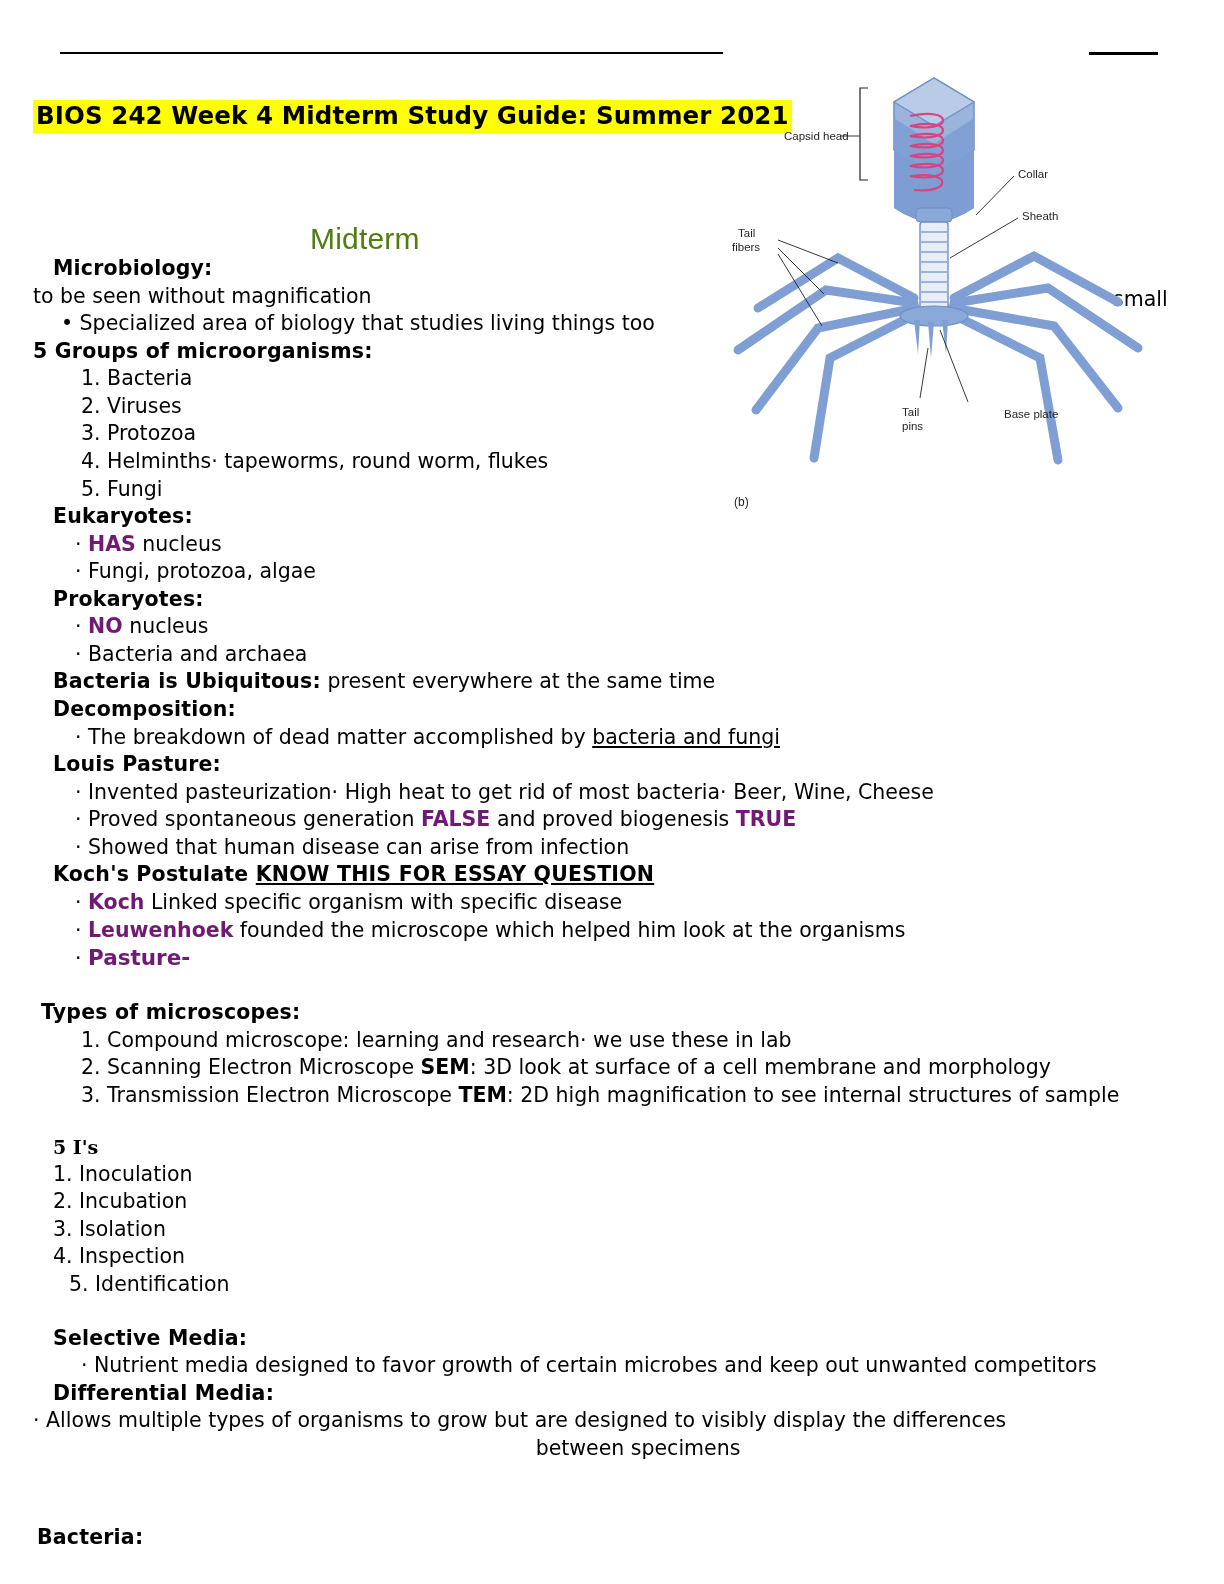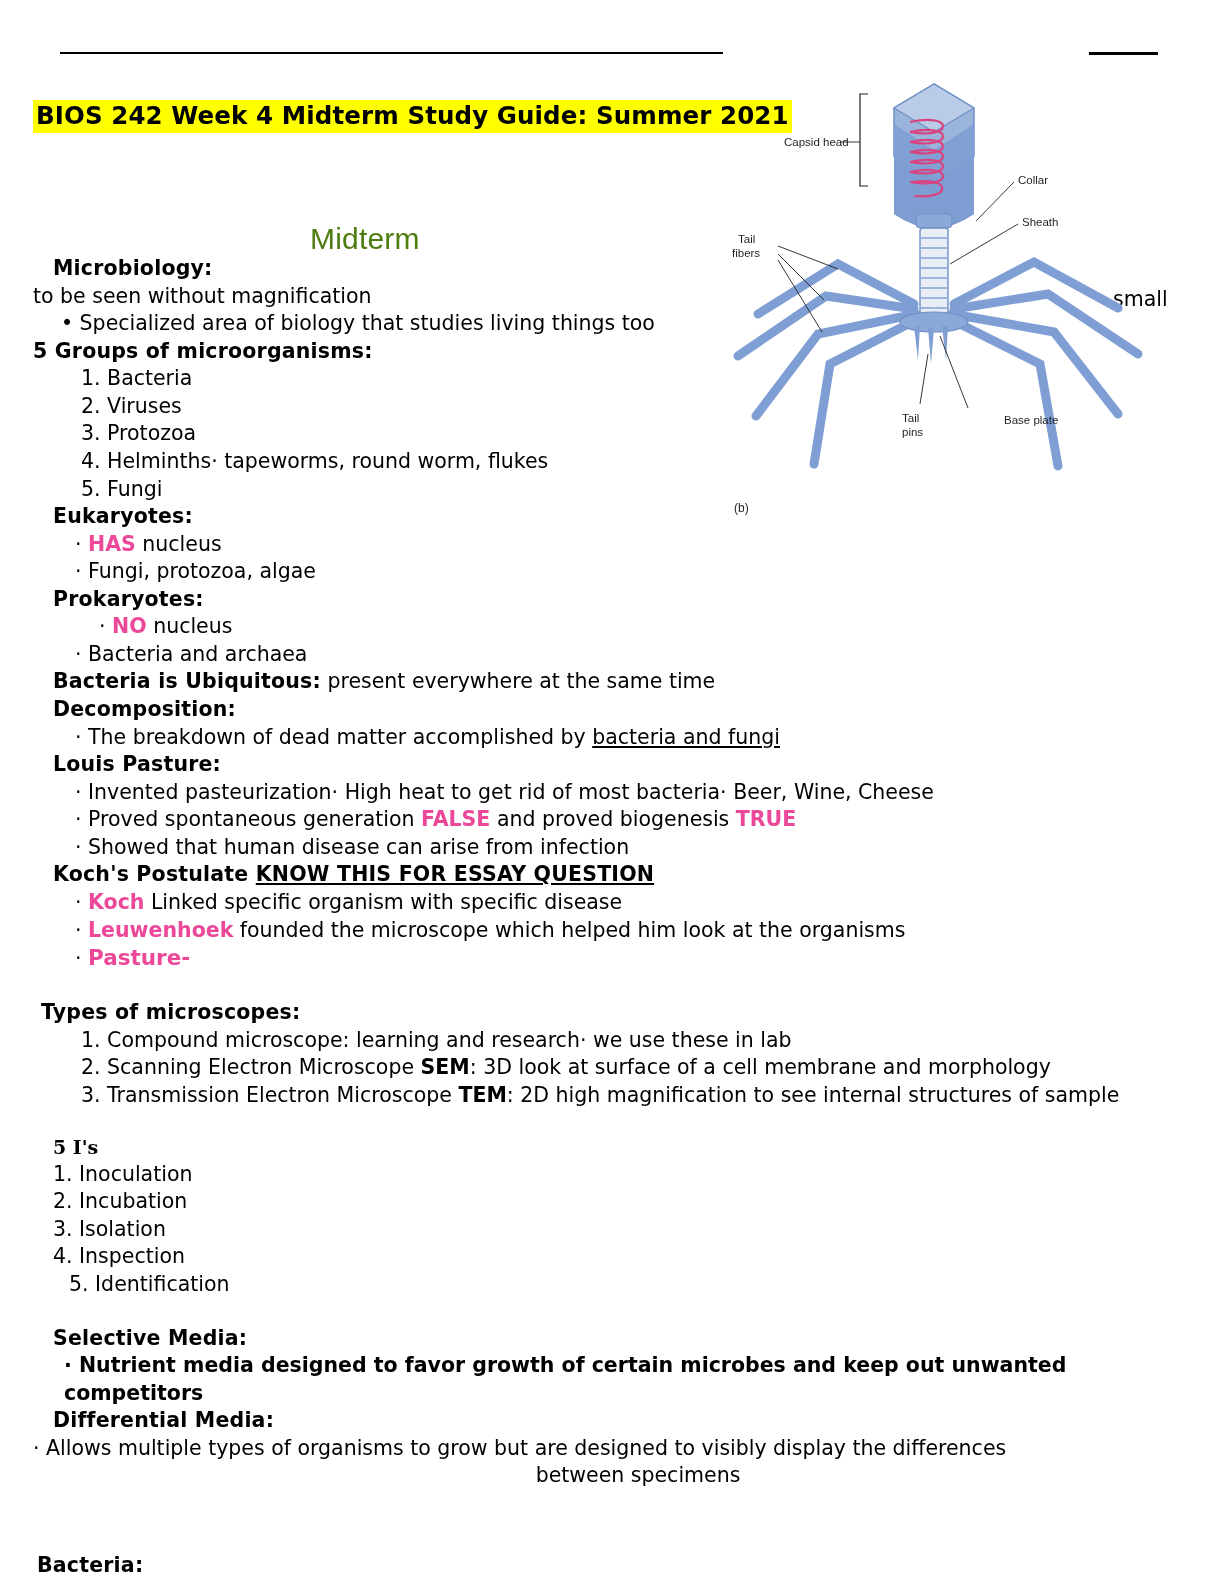--- a/index.html
+++ b/index.html
@@ -79,40 +79,40 @@
   }
 
   .lvl0 { margin-left: 20px; }
   .lvl1 { margin-left: 48px; }
 
   .hdr {
     font-weight: bold;
     letter-spacing: 0.2px;
   }
   .body-line { }
-  .pink { color: #ec4899; font-weight: bold; }
+  .pink { color: #701a75; font-weight: bold; }
   .u { text-decoration: underline; }
   .b { font-weight: bold; }
   .small-serif { font-family: "DejaVu Serif", serif; font-weight: bold; font-size: 19px;}
   .spacer-md { height: 26px; }
   .spacer-lg { height: 36px; }
 
   
   .float-small {
     position: absolute;
     left: 1113px;
     top: 287px;
     font-size: 20.5px;
   }
 
   
   .figure {
     position: absolute;
     left: 718px;
-    top: 64px;
+    top: 58px;
     width: 460px;
     height: 470px;
   }
   .fig-label {
     position: absolute;
     font-family: "Liberation Sans", sans-serif;
     font-size: 11.5px;
     color: #231f20;
     white-space: nowrap;
   }
@@ -225,21 +225,21 @@
     <div class="body-line lvl1">4. Helminths· tapeworms, round worm, flukes</div>
     <div class="body-line lvl1">5. Fungi</div>
 
     <div class="hdr lvl0">Eukaryotes:</div>
     <div class="body-line" style="margin-left:42px;">
       <span>· </span><span class="pink">HAS</span><span> nucleus</span>
     </div>
     <div class="body-line" style="margin-left:42px;">· Fungi, protozoa, algae</div>
 
     <div class="hdr lvl0">Prokaryotes:</div>
-    <div class="body-line" style="margin-left:66px;">
+    <div class="body-line" style="margin-left:42px;">
       <span>· </span><span class="pink">NO</span><span> nucleus</span>
     </div>
     <div class="body-line" style="margin-left:42px;">· Bacteria and archaea</div>
 
     <div style="margin-left:20px;">
       <span class="hdr">Bacteria is Ubiquitous:</span><span> present everywhere at the same time</span>
     </div>
 
     <div class="hdr lvl0">Decomposition:</div>
     <div class="body-line" style="margin-left:42px;">
@@ -282,21 +282,21 @@
     <div class="small-serif" style="margin-left:20px;">5 I's</div>
     <div class="body-line" style="margin-left:20px;">1. Inoculation</div>
     <div class="body-line" style="margin-left:20px;">2. Incubation</div>
     <div class="body-line" style="margin-left:20px;">3. Isolation</div>
     <div class="body-line" style="margin-left:20px;">4. Inspection</div>
     <div class="body-line" style="margin-left:36px;">5. Identification</div>
 
     <div class="spacer-md"></div>
 
     <div class="hdr lvl0">Selective Media:</div>
-    <div class="body-line" style="margin-left:31px;font-weight:bold;">· Nutrient media designed to favor growth of certain microbes and keep out unwanted competitors</div>
+    <div class="body-line" style="margin-left:48px;">· Nutrient media designed to favor growth of certain microbes and keep out unwanted competitors</div>
 
     <div class="hdr lvl0">Differential Media:</div>
     <div class="body-line" style="">· Allows multiple types of organisms to grow but are designed to visibly display the differences</div>
     <div class="body-line" style="margin-left:60px;text-align:center;">between specimens</div>
 
     <div class="spacer-lg"></div>
     <div class="spacer-md"></div>
 
     <div class="hdr" style="margin-left:4px;">Bacteria:</div>
   </div>

